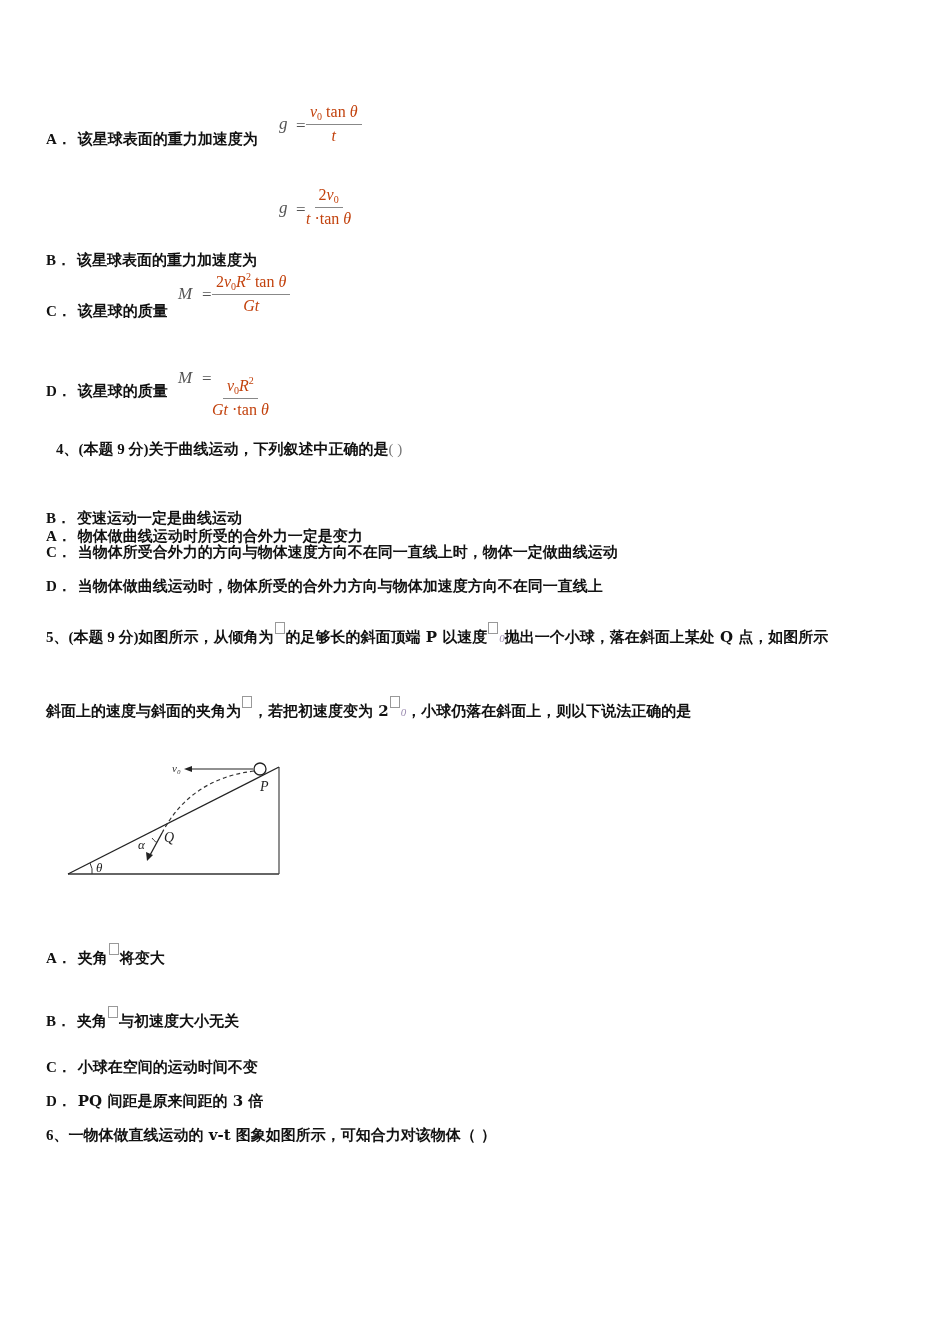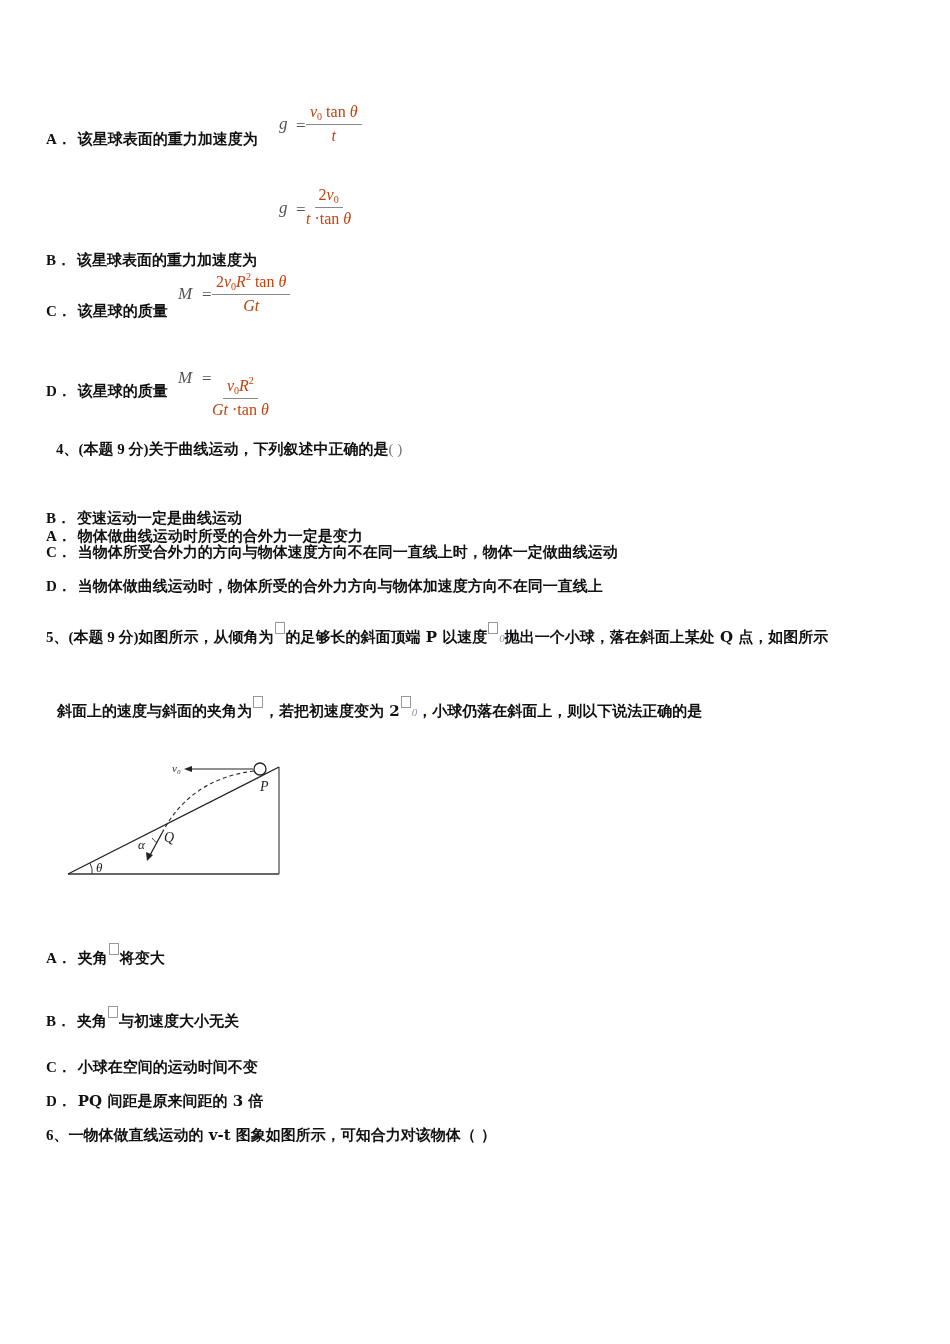--- a/index.html
+++ b/index.html
@@ -94,21 +94,21 @@
 <div class="line" style="top:540px;">
   <span class="lbl">C．</span><span class="txt">当物体所受合外力的方向与物体速度方向不在同一直线上时，物体一定做曲线运动</span>
 </div>
 <div class="line" style="top:574px;">
   <span class="lbl">D．</span><span class="txt">当物体做曲线运动时，物体所受的合外力方向与物体加速度方向不在同一直线上</span>
 </div>
 
 <div class="line" style="top:622px;">
   <span class="num">5、</span><span class="num">(本题 9 分)</span><span class="txt">如图所示，从倾角为</span><span class="box"></span><span class="txt">的足够长的斜面顶端 P 以速度</span><span class="box"></span><span class="v0mini">0</span><span class="txt">抛出一个小球，落在斜面上某处 Q 点，如图所示</span>
 </div>
-<div class="line" style="top:696px;margin-left:11px;">
+<div class="line" style="top:696px;">
   <span class="txt">斜面上的速度与斜面的夹角为</span><span class="box"></span><span class="txt">，若把初速度变为 2</span><span class="box"></span><span class="v0mini">0</span><span class="txt">，小球仍落在斜面上，则以下说法正确的是</span>
 </div>
 
 <div class="figure">
   <svg width="230" height="130" viewBox="0 0 230 130">
 
     <line x1="8" y1="119" x2="219" y2="119" stroke="#333" stroke-width="1.3"></line>
 
     <line x1="219" y1="12" x2="219" y2="119" stroke="#444" stroke-width="1.2"></line>
 

